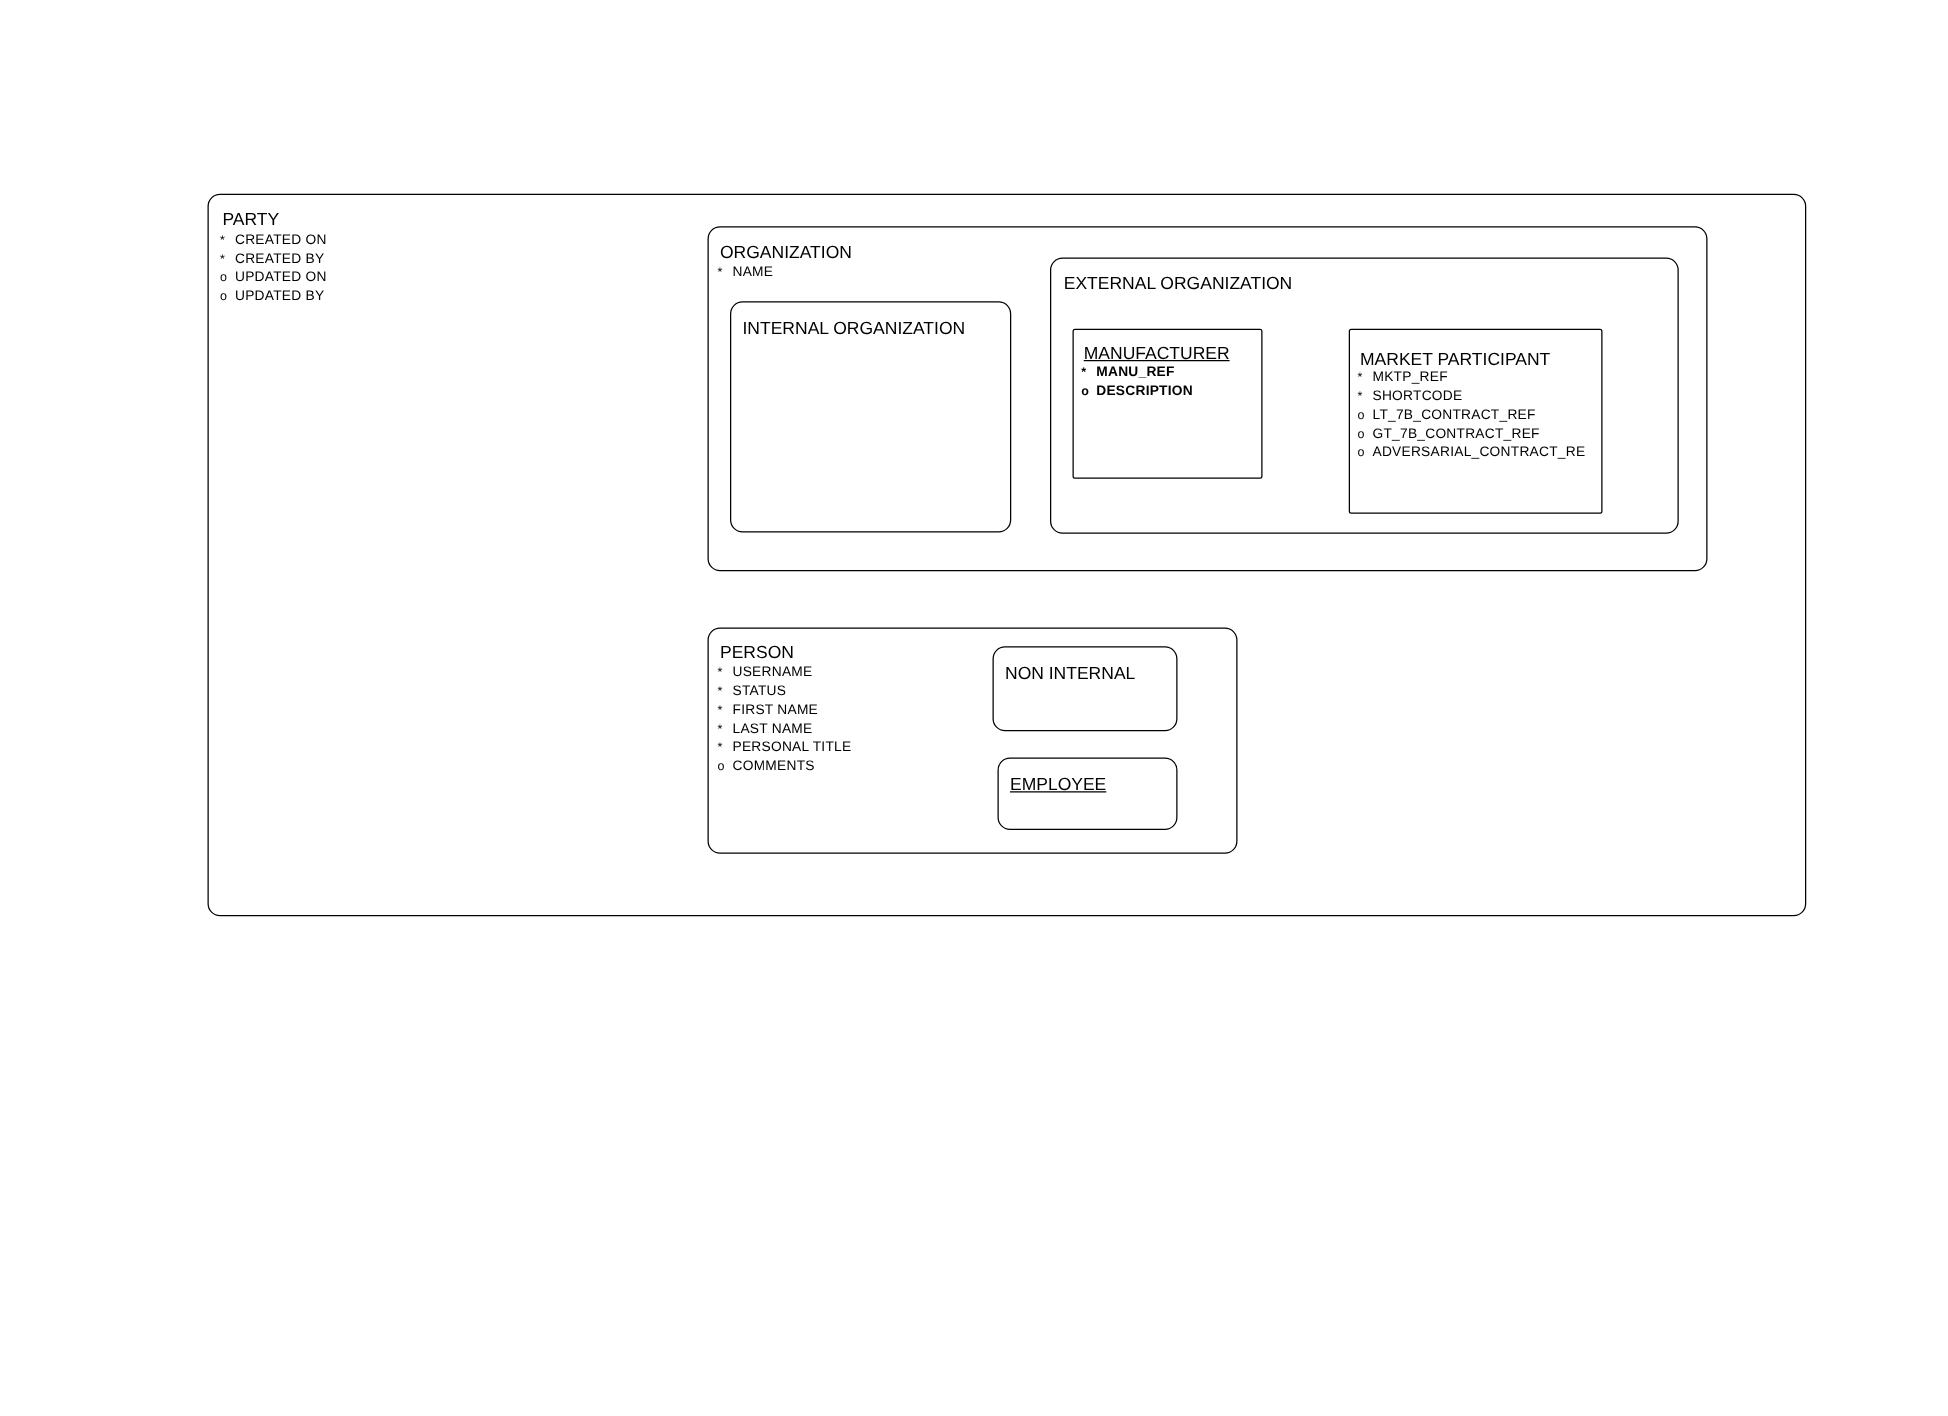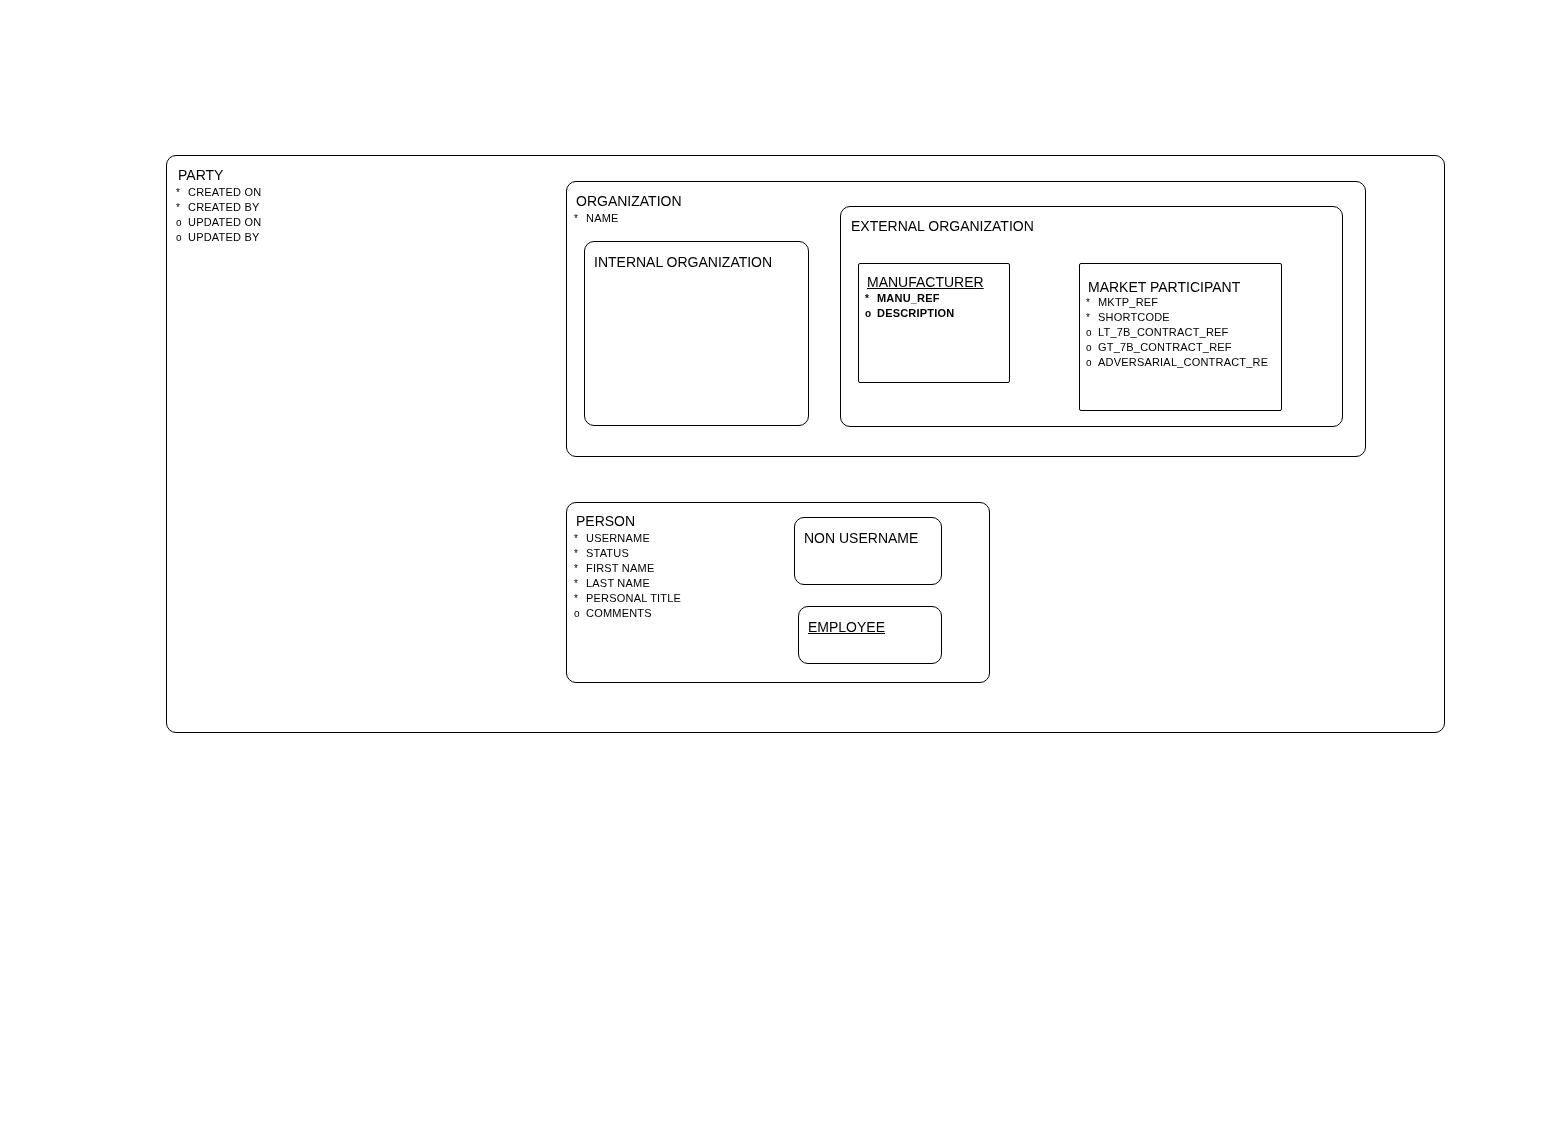--- a/index.html
+++ b/index.html
@@ -110,18 +110,18 @@
   <div class="attrs" style="left:574px; top:531px;">
     <span class="attr"><span class="opt">*</span><span class="alabel">USERNAME</span></span>
     <span class="attr"><span class="opt">*</span><span class="alabel">STATUS</span></span>
     <span class="attr"><span class="opt">*</span><span class="alabel">FIRST NAME</span></span>
     <span class="attr"><span class="opt">*</span><span class="alabel">LAST NAME</span></span>
     <span class="attr"><span class="opt">*</span><span class="alabel">PERSONAL TITLE</span></span>
     <span class="attr"><span class="opt">o</span><span class="alabel">COMMENTS</span></span>
   </div>
 
   <div class="entity rounded" style="left:794px; top:517px; width:148px; height:68px;"></div>
-  <div class="ename" style="left:804px; top:531px;">NON USERNAME</div>
+  <div class="ename" style="left:804px; top:531px;">NON INTERNAL</div>
 
   <div class="entity rounded" style="left:798px; top:606px; width:144px; height:58px;"></div>
   <div class="ename" style="left:808px; top:620px;text-decoration:underline;">EMPLOYEE</div>
 
 </div>
 
 </body></html>

